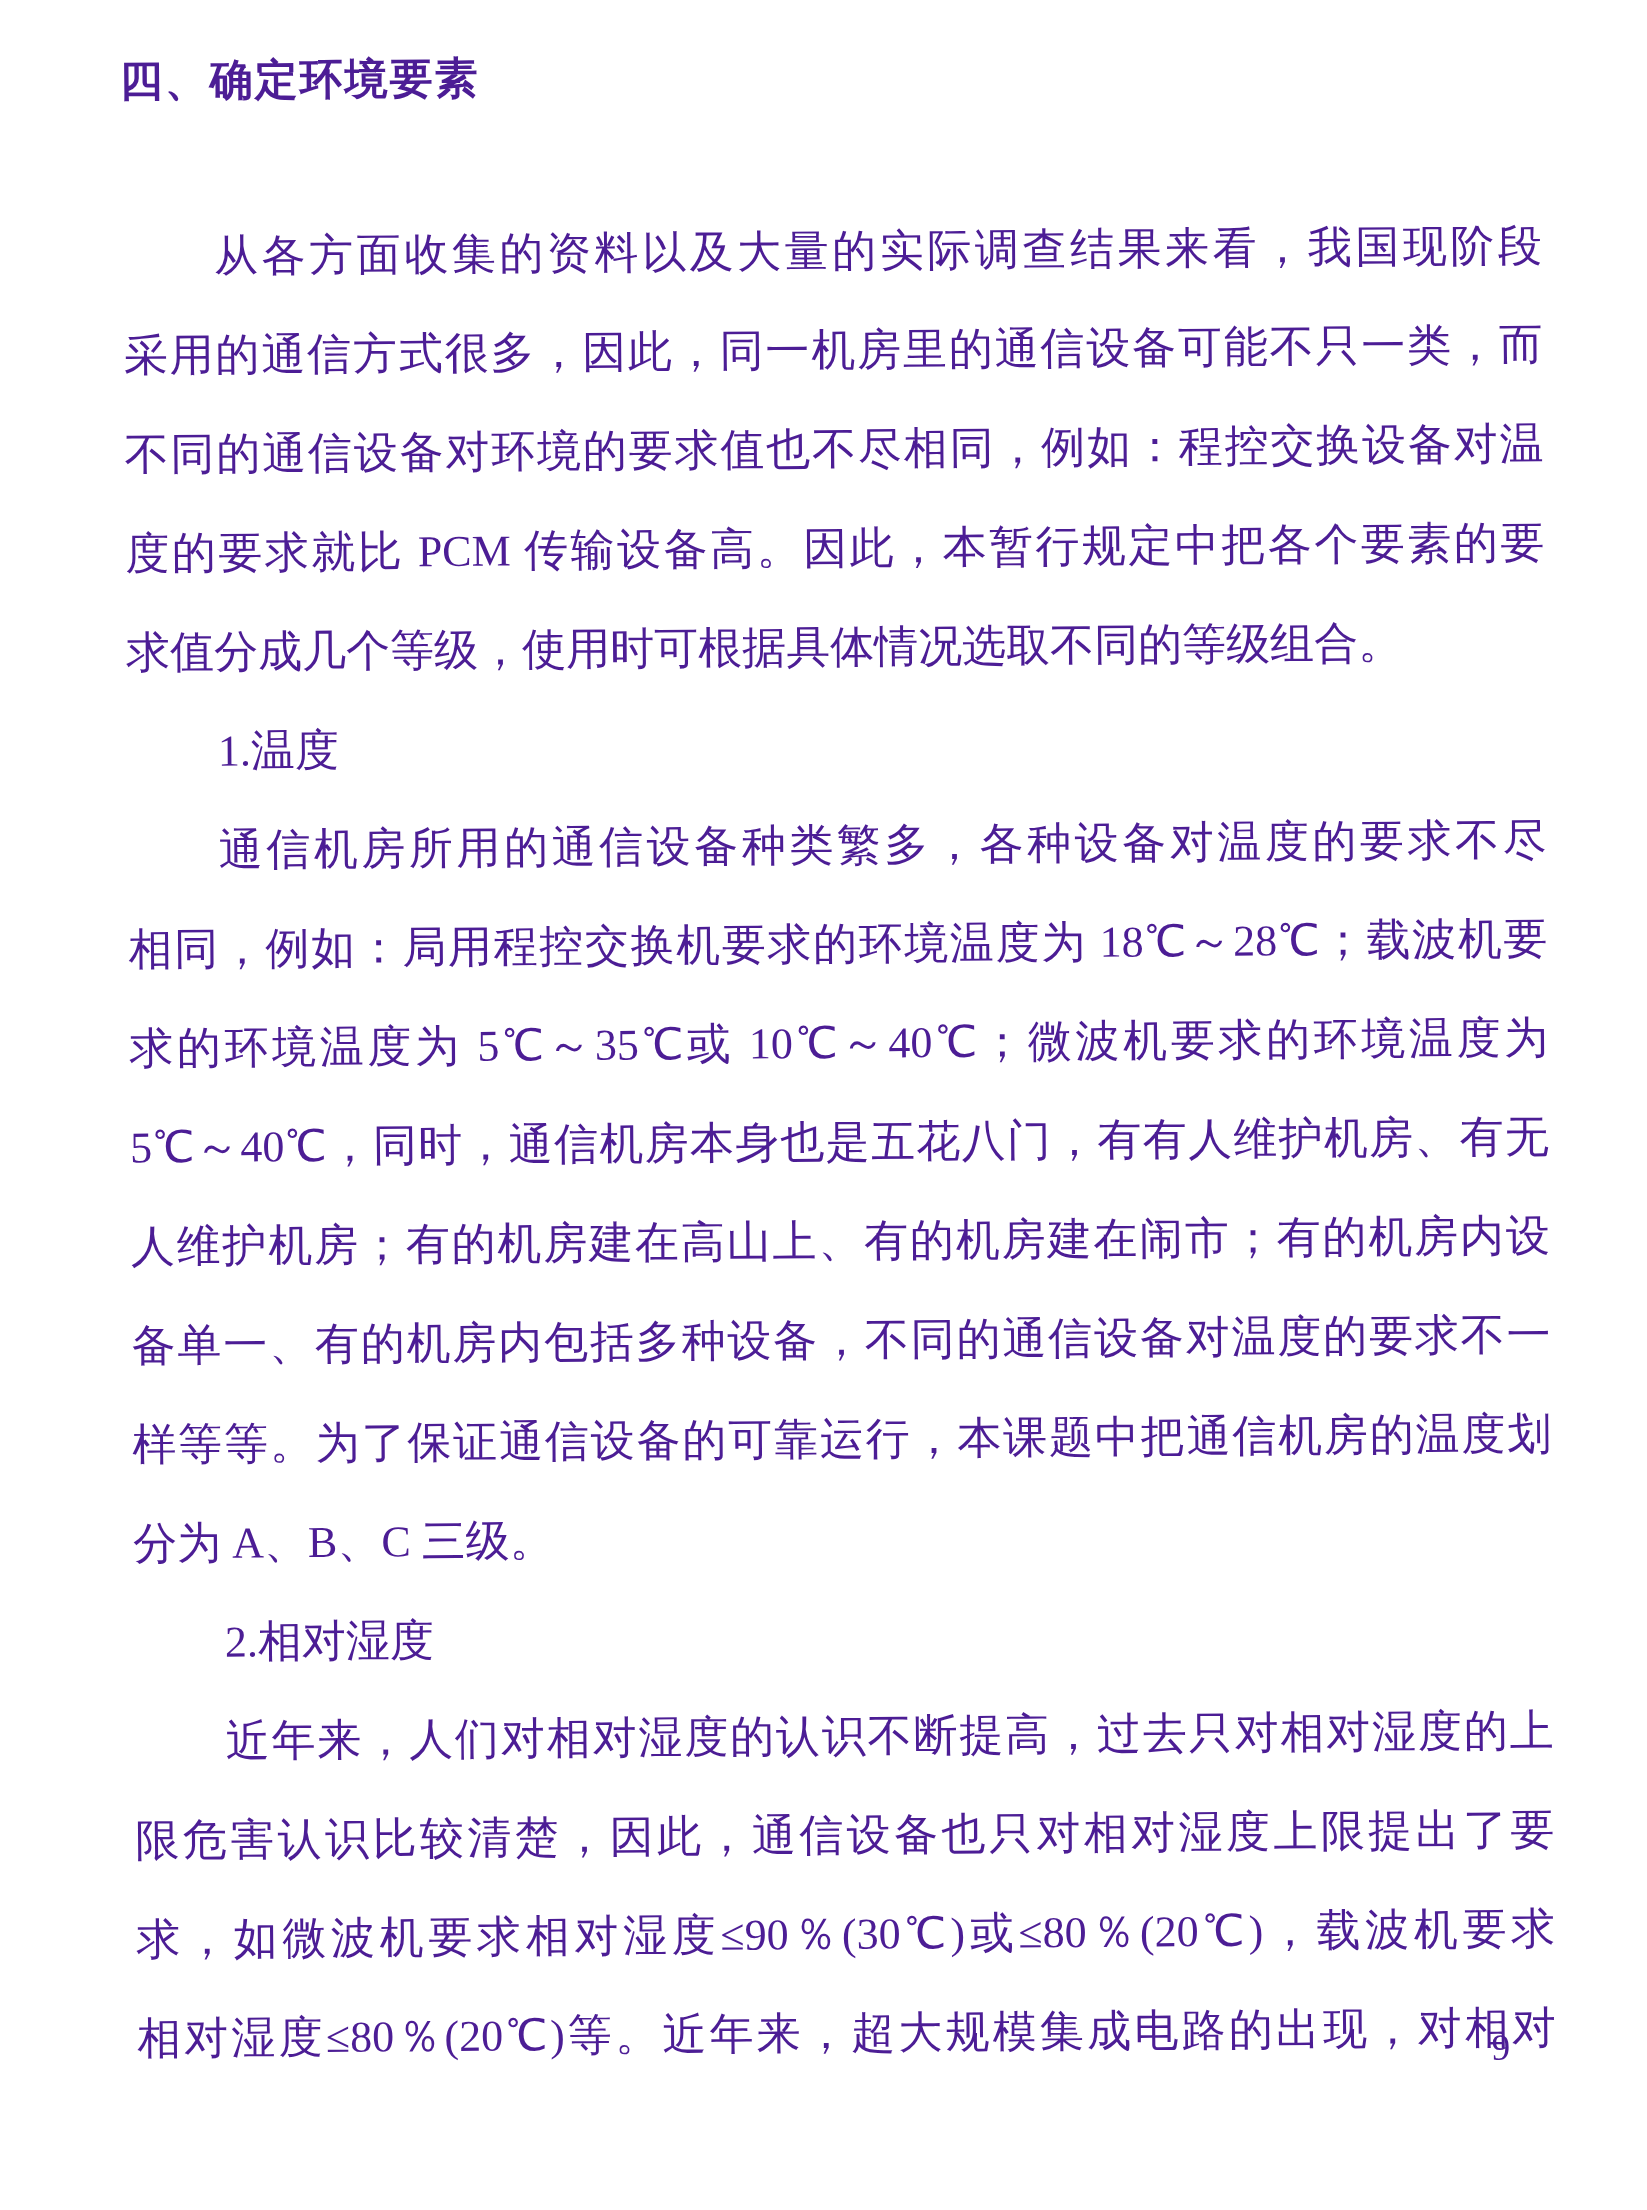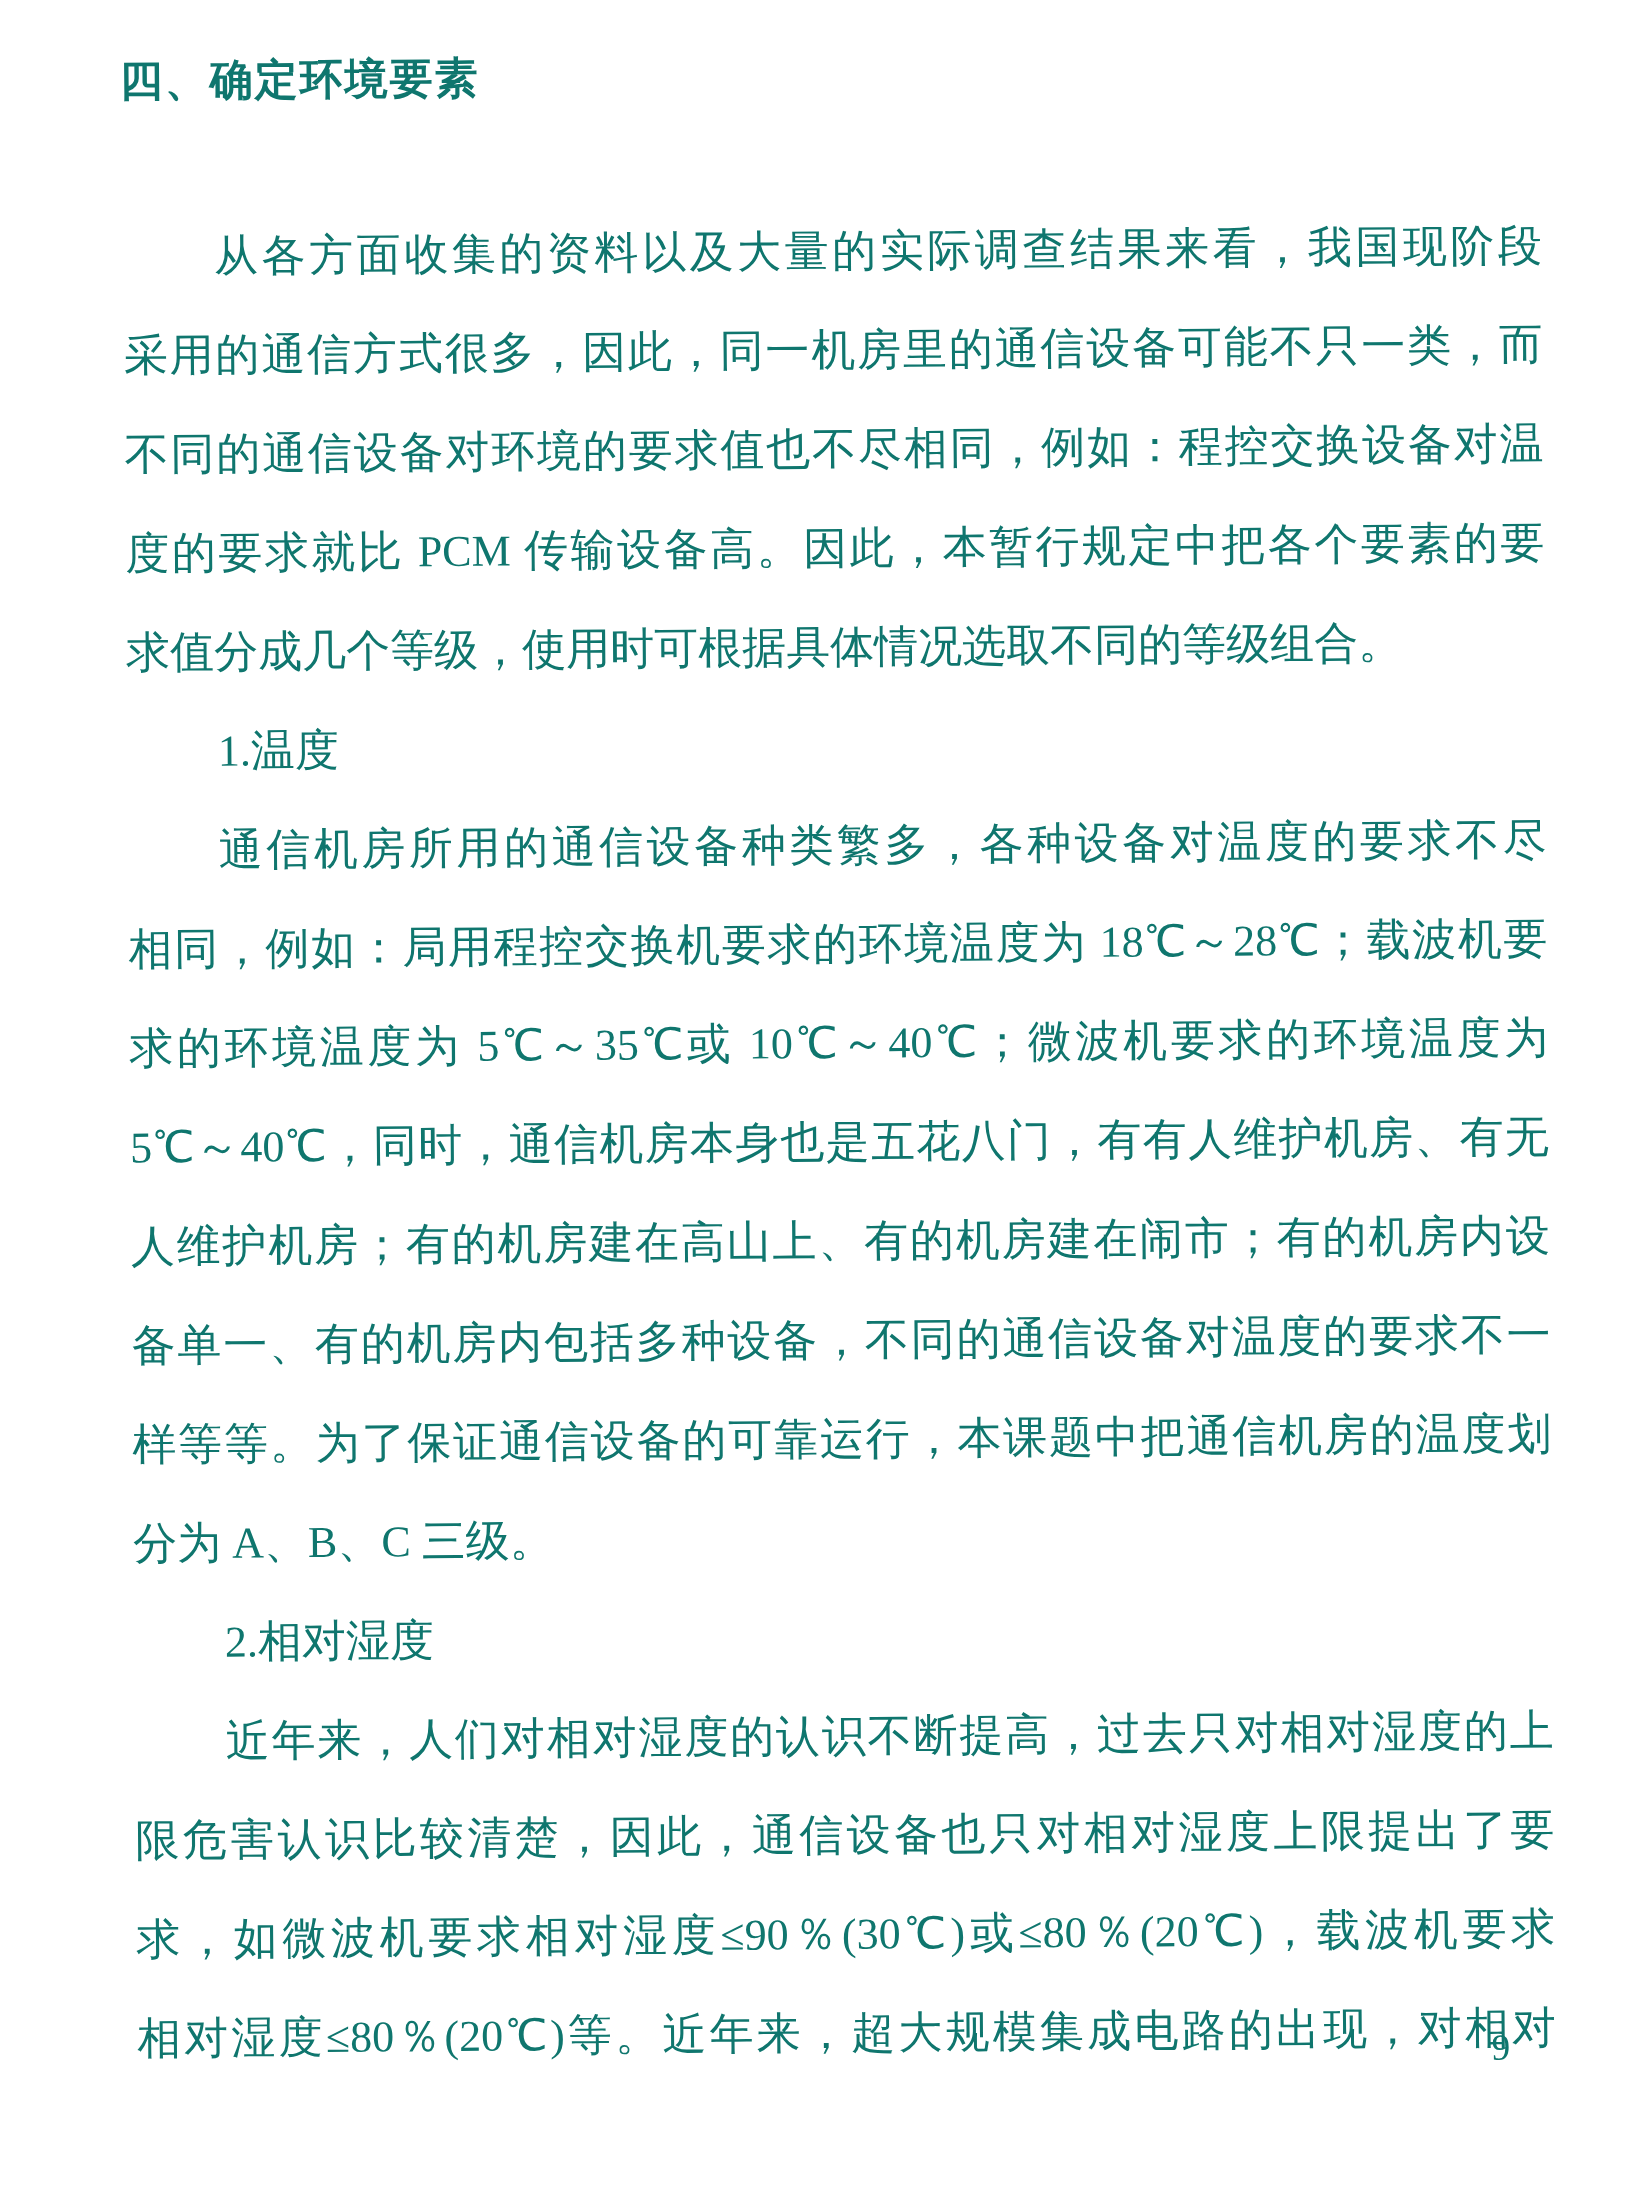--- a/index.html
+++ b/index.html
@@ -7,21 +7,21 @@
     padding: 0;
     background: #ffffff;
   }
   .page {
     position: relative;
     width: 1647px;
     height: 2211px;
     background: #ffffff;
     overflow: hidden;
     font-family: "Liberation Serif", serif;
-    color: #0f766e;
+    color: #4c1d95;
   }
   .page-inner {
     position: absolute;
     left: 0; top: 0; right: 0; bottom: 0;
     transform: rotate(-0.45deg);
     transform-origin: 50% 40%;
   }
   .doc-title {
     position: absolute;
     left: 126px;

